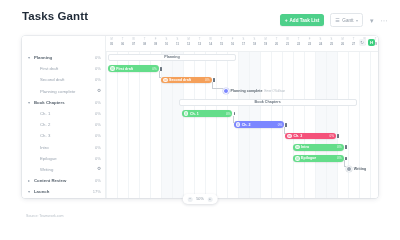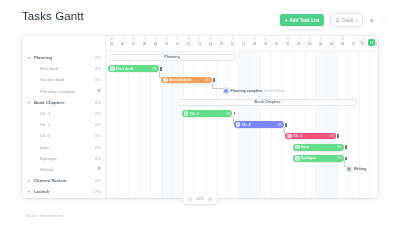--- a/index.html
+++ b/index.html
@@ -5,21 +5,21 @@
   * { box-sizing: border-box; margin:0; padding:0; }
   body {
     width:400px; height:225px; background:#ffffff;
     font-family:"Liberation Sans", sans-serif;
     color:#2d3a4a; overflow:hidden; position:relative;
   }
   .page { position:relative; width:400px; height:225px; }
 
   
   .hdr { position:absolute; left:22px; top:10px; }
-  .hdr-title { font-size:11.5px; font-weight:400; color:#1f2a37; letter-spacing:.1px; }
+  .hdr-title { font-size:11.5px; font-weight:700; color:#1f2a37; letter-spacing:.1px; }
 
   .hdr-right { position:absolute; right:12px; top:13px; display:flex; align-items:center; gap:6px; }
   .btn-add {
     background:#4ed08a; color:#fff; font-size:4.6px; font-weight:700;
     border-radius:2.5px; padding:3.4px 5px; display:flex; align-items:center; gap:2px;
     white-space:nowrap; box-shadow:0 1px 1px rgba(0,0,0,.07);
   }
   .btn-add .plus { font-size:5px; line-height:1; }
   .sel-gantt {
     background:#fff; border:1px solid #e2e6ea; border-radius:2.5px;

